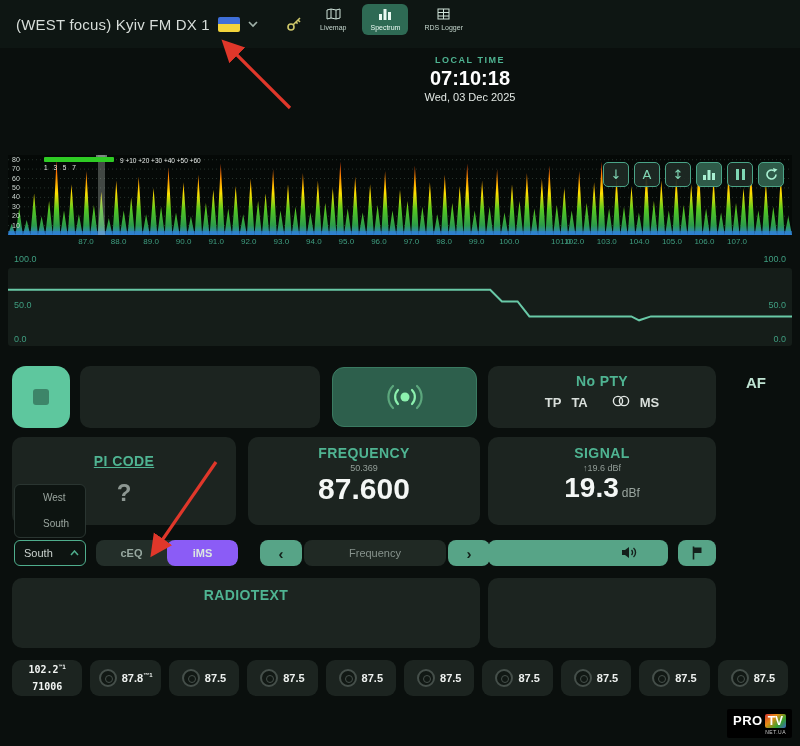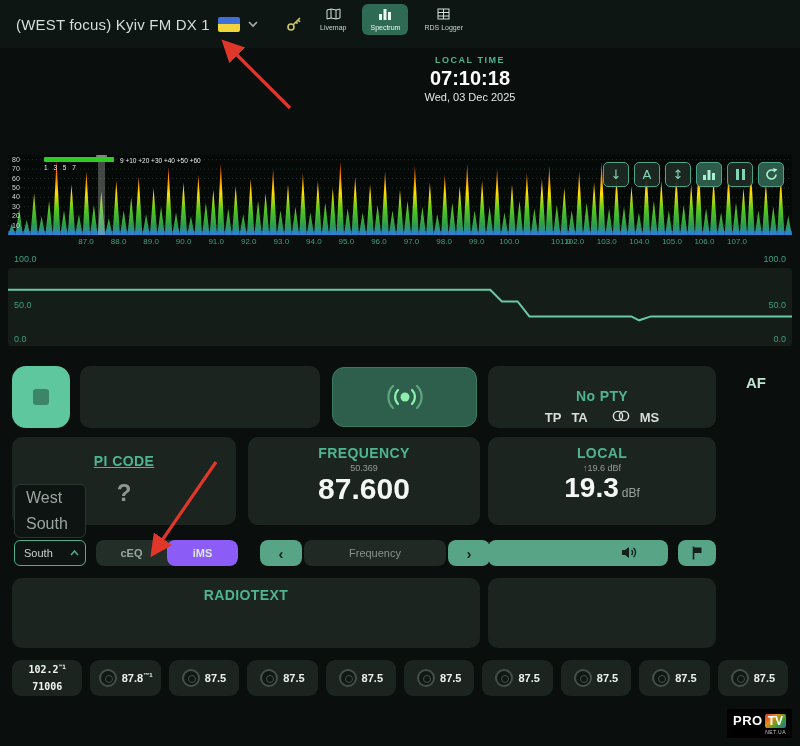--- a/index.html
+++ b/index.html
@@ -62,39 +62,39 @@
   
   .card { position:absolute; background:#1c2420; border-radius:10px; }
   .ctitle { color:#4fb492; font-weight:bold; font-size:14px; text-align:center; letter-spacing:.4px; }
   #btn-stop { position:absolute; left:12px; top:366px; width:58px; height:62px; background:#5ec79e; border:none;
               border-radius:14px; cursor:pointer; display:flex; align-items:center; justify-content:center; }
   #btn-stop i { display:block; width:16px; height:16px; background:rgba(8,26,19,.38); border-radius:3px; }
   #card-station { left:80px; top:366px; width:240px; height:62px; }
   #btn-audio { position:absolute; left:332px; top:367px; width:145px; height:60px; background:#2d5f4c;
                border:1px solid #3a7a61; border-radius:12px; cursor:pointer; display:flex; align-items:center; justify-content:center; }
   #card-pty { left:488px; top:366px; width:228px; height:62px; text-align:center; }
-  #card-pty .ctitle { margin-top:22px; }
+  #card-pty .ctitle { margin-top:7px; }
   .pty-row { margin-top:6px; display:flex; align-items:flex-end; justify-content:center; gap:10px; font-size:13px; font-weight:bold; color:#d9dfdb; }
   .pty-row .gapL { margin-left:14px; }
   #af-label { position:absolute; left:726px; top:374px; width:60px; text-align:center; font-size:15px; font-weight:bold; color:#bfe3d2; }
   #card-pi { left:12px; top:437px; width:224px; height:88px; }
   #card-pi .ctitle { margin-top:16px;text-decoration:underline; }
   .pi-val { text-align:center; font-size:24px; color:#8d9792; margin-top:10px; font-weight:bold; }
   #card-freq { left:248px; top:437px; width:232px; height:88px; text-align:center; }
   #card-freq .ctitle { margin-top:8px; }
   .freq-precise { font-size:9px; color:#939e98; margin-top:2px; }
   .freq-big { font-size:30px; font-weight:bold; color:#f4f7f5; line-height:1.05; }
   #card-sig { left:488px; top:437px; width:228px; height:88px; text-align:center; }
   #card-sig .ctitle { margin-top:8px; }
   .sig-peak { font-size:9px; color:#939e98; margin-top:2px; }
   .sig-big { font-size:28px; font-weight:bold; color:#f4f7f5; line-height:1.05; }
   .sig-unit { font-size:12px; font-weight:normal; color:#9aa59f; margin-left:3px; }
   
   #ant-list { position:absolute; left:14px; top:484px; width:72px; background:#0d1411; border:1px solid #2a3531; border-radius:6px; overflow:hidden; z-index:5; }
-  .opt { height:26px; line-height:26px; padding-left:11px; font-size:16px; color:#9aa59f; cursor:pointer; }
+  .opt { height:26px; line-height:26px; padding-left:28px; font-size:10px; color:#9aa59f; cursor:pointer; }
   #ant-trigger { position:absolute; left:14px; top:540px; width:72px; height:26px; background:#0d1411; border:1px solid #4fae8d;
                  border-radius:6px; display:flex; align-items:center; cursor:pointer; z-index:5; }
   #ant-trigger .sel { padding-left:9px; font-size:11px; color:#ccd4d0; }
   #ant-trigger .caret { margin-left:auto; margin-right:6px; display:flex; }
   
   #eq-group { position:absolute; left:96px; top:540px; width:142px; height:26px; display:flex; background:#232e29; border-radius:8px; overflow:hidden; }
   .eq-btn { flex:1; border:none; font-size:11px; font-weight:bold; cursor:pointer; background:transparent; color:#97a8a0; }
   .eq-btn.on { background:#8b5cf6; color:#dce7e1; border-radius:8px; }
   .teal-btn { position:absolute; top:540px; height:26px; background:#57a487; border:none; border-radius:8px;
               color:#13211a; font-weight:bold; cursor:pointer; display:flex; align-items:center; justify-content:center; }
@@ -338,21 +338,21 @@
 <div class="card" id="card-pi">
   <div class="ctitle">PI CODE</div>
   <div class="pi-val">?</div>
 </div>
 <div class="card" id="card-freq">
   <div class="ctitle">FREQUENCY</div>
   <div class="freq-precise">50.369</div>
   <div class="freq-big">87.600</div>
 </div>
 <div class="card" id="card-sig">
-  <div class="ctitle">LOCAL</div>
+  <div class="ctitle">SIGNAL</div>
   <div class="sig-peak"><span>↑</span><span>19.6 dBf</span></div>
   <div class="sig-big"><span>19.3</span><span class="sig-unit">dBf</span></div>
 </div>
 
 <div id="ant-list">
     <div class="opt">West</div>
     <div class="opt">South</div>
   </div>
 <div id="ant-trigger">
   <span class="sel">South</span>

